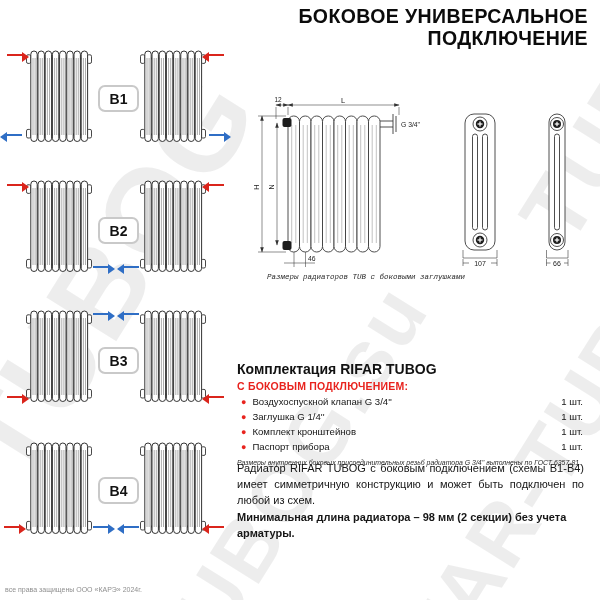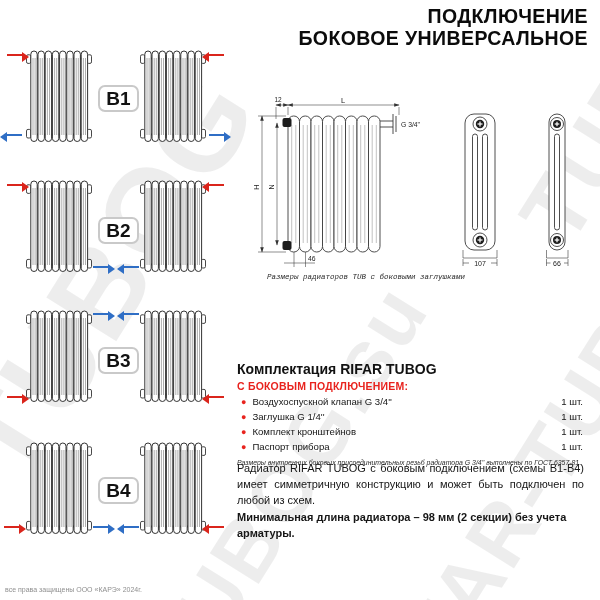--- a/index.html
+++ b/index.html
@@ -30,21 +30,21 @@
     color:#0b0b0b;letter-spacing:0.4px;
   }
 
   
   .scheme-row{position:absolute;left:0;width:232px;height:98px;z-index:1;}
   .rad{position:absolute;top:0;}
   .scheme-label{
     position:absolute;left:98px;top:35px;width:37px;height:23px;
     background:#fff;border:2px solid #c9c9c9;border-radius:7px;
     display:flex;align-items:center;justify-content:center;
-    font-weight:bold;font-size:19px;color:#121212;
+    font-weight:bold;font-size:14px;color:#121212;
   }
   .arrow{position:absolute;width:15px;height:0;border-top:2.6px solid var(--c);}
   .arrow.red{--c:#da251c;}
   .arrow.blue{--c:#2f6ec5;}
   .arrow.right::after{
     content:"";position:absolute;right:-7px;top:-3.7px;
     width:0;height:0;border:5px solid transparent;border-right:none;
     border-left:7px solid var(--c);
   }
   .arrow.left::after{
@@ -112,22 +112,22 @@
 </svg>
 
 <div class="page">
 
   <span class="wm wm1">TUBOG</span>
   <span class="wm wm2">TUBOG.su</span>
   <span class="wm wm3">RIFAR-TUBOG.RU</span>
   <span class="wm wm4">TUB</span>
 
   <div class="title">
+    <div>БОКОВОЕ УНИВЕРСАЛЬНОЕ</div>
     <div>ПОДКЛЮЧЕНИЕ</div>
-    <div>БОКОВОЕ УНИВЕРСАЛЬНОЕ</div>
   </div>
 
   <div class="scheme-row" style="top:50px">
     <svg class="rad" style="left:26px" width="66" height="93" viewBox="0 0 66 93">
         <use href="#radiator-def"></use>
       </svg>
     <svg class="rad" style="left:140px" width="66" height="93" viewBox="0 0 66 93">
         <use href="#radiator-def"></use>
       </svg>
     <div class="scheme-label">

